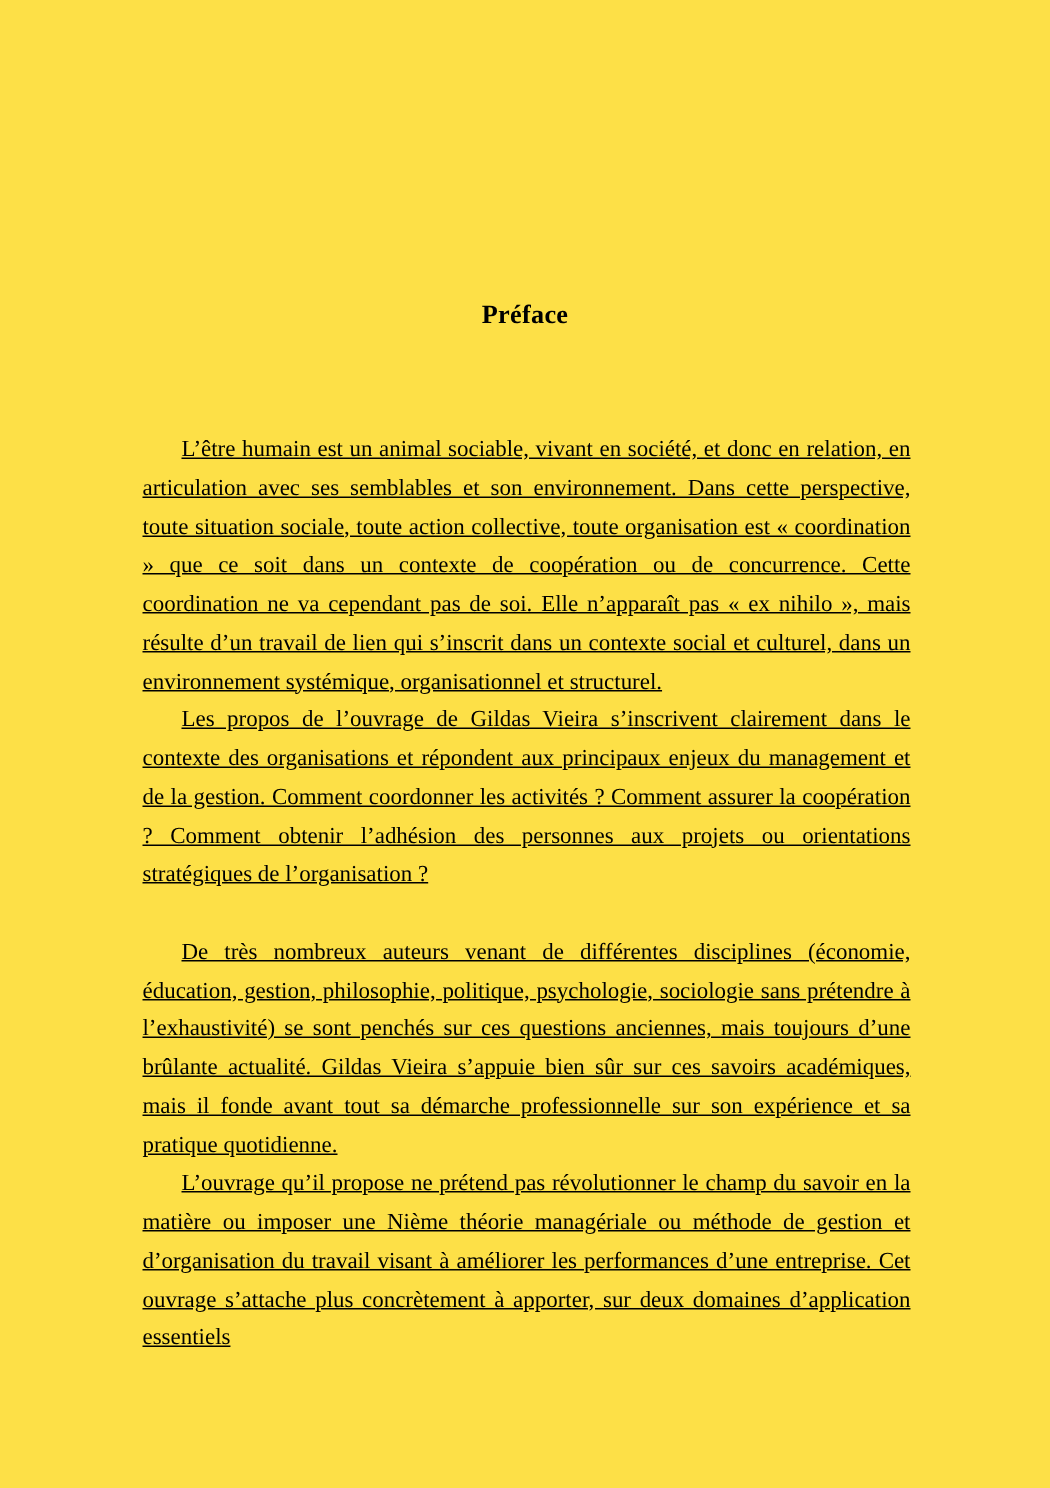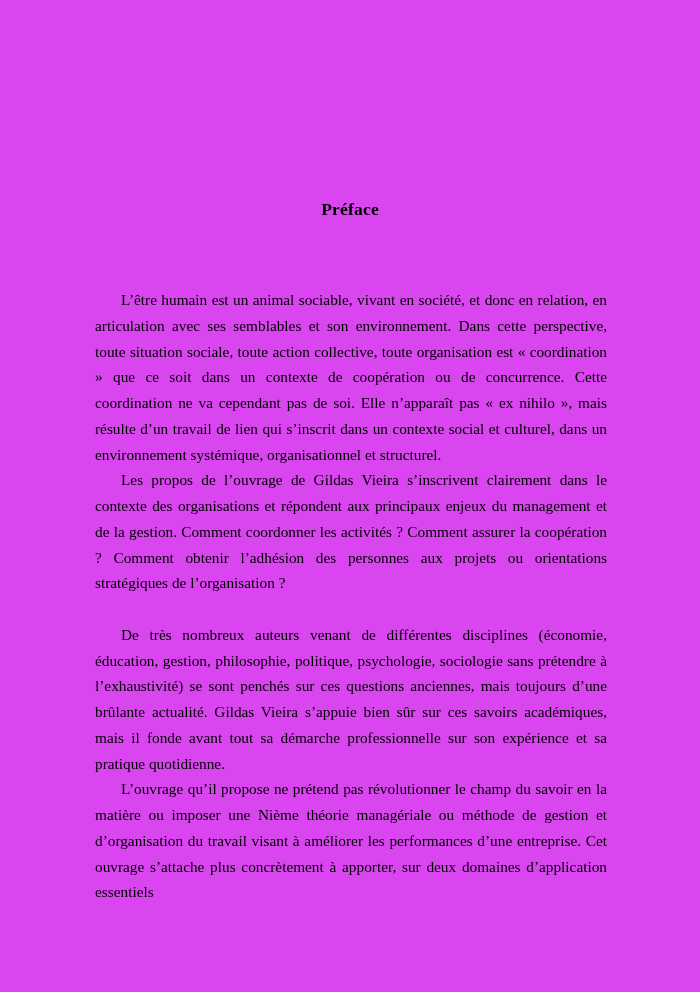--- a/index.html
+++ b/index.html
@@ -6,21 +6,21 @@
   html, body {
     margin: 0;
     padding: 0;
     background: #ffffff;
   }
 
   .page {
     position: relative;
     width: 700px;
     height: 992px;
-    background: #d946ef;
+    background: #fde047;
     overflow: hidden;
     font-family: "Liberation Serif", "DejaVu Serif", serif;
     color: #000000;
     -webkit-font-smoothing: antialiased;
   }
 
   .page-title {
     position: absolute;
     top: 198px;
     left: 0;
@@ -36,20 +36,21 @@
   .body-text {
     position: absolute;
     top: 287px;
     left: 95px;
     width: 512px;
     font-size: 15.3px;
     line-height: 25.75px;
     text-align: justify;
     text-justify: inter-word;
     hyphens: none;
+    text-decoration: underline;
   }
 
   .para {
     margin: 0;
     text-indent: 26px;
   }
 
   
   .para.gap-before {
     margin-top: 25.75px;

